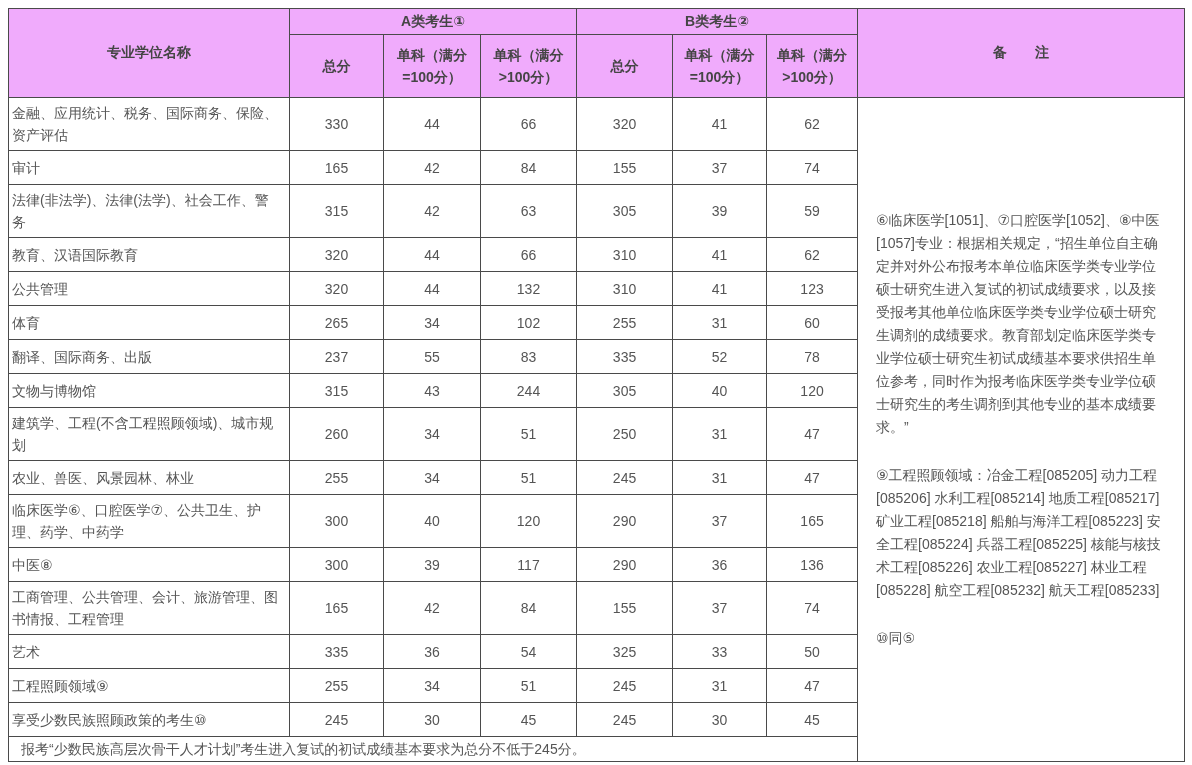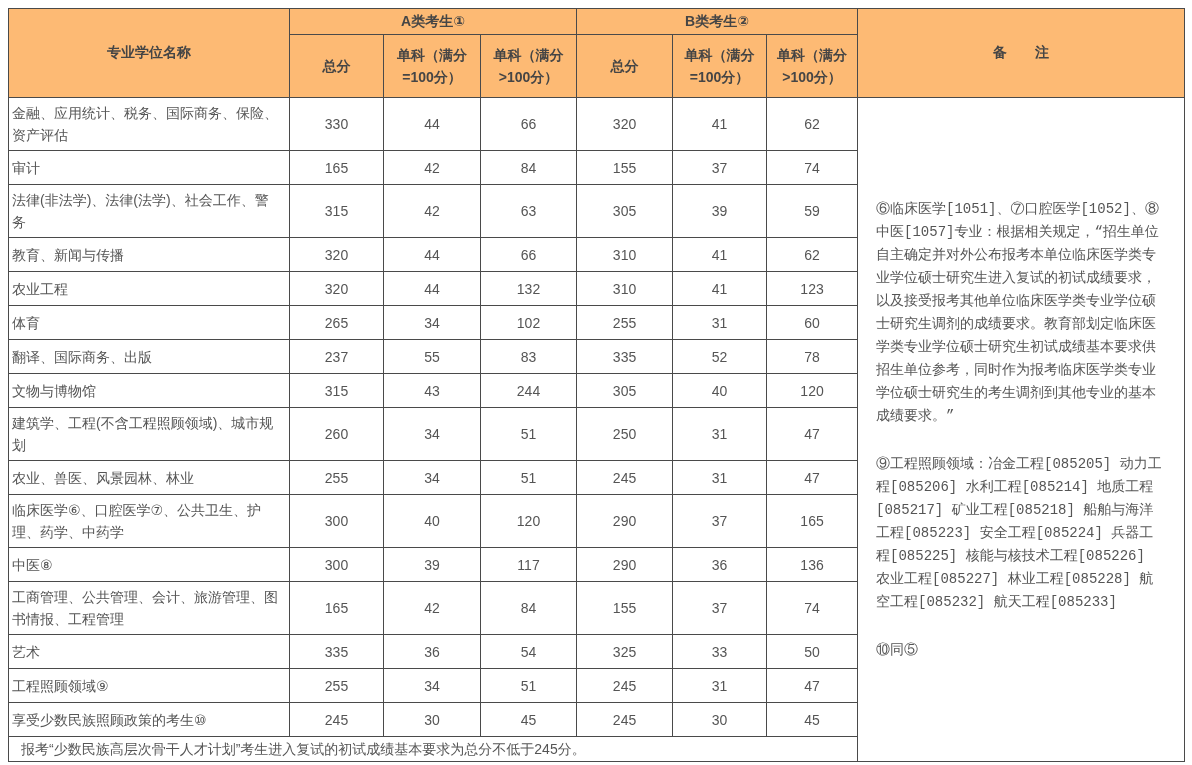--- a/index.html
+++ b/index.html
@@ -19,21 +19,21 @@
     border-collapse: collapse;
     table-layout: fixed;
     width: 1176px;
     font-size: 14px;
   }
   .score-table th, .score-table td {
     border: 1px solid #4a4a4a;
     overflow: hidden;
   }
   .score-table thead th {
-    background: #fdba74;
+    background: #f0abfc;
     font-weight: bold;
     color: #454545;
     text-align: center;
     padding: 2px 4px;
   }
   tr.group-row th { height: 26px; }
   tr.sub-row th {
     height: 63px;
     white-space: pre-line;
     line-height: 22px;
@@ -49,21 +49,21 @@
     text-align: center;
     height: 34px;
     padding: 2px;
   }
   td.remark-cell {
     vertical-align: middle;
     text-align: left;
     padding: 10px 18px;
     line-height: 23px;
   }
-  td.remark-cell p { margin: 25px 0; font-family: Liberation Mono, monospace; }
+  td.remark-cell p { margin: 25px 0; }
   td.footer-cell {
     height: 25px;
     text-align: left;
     padding: 2px 0 2px 12px;
     line-height: 20px;
   }
 </style>
 </head>
 <body>
 
@@ -126,30 +126,30 @@
         <tr>
           <td class="name-cell">法律(非法学)、法律(法学)、社会工作、警务</td>
           <td class="num-cell">315</td>
           <td class="num-cell">42</td>
           <td class="num-cell">63</td>
           <td class="num-cell">305</td>
           <td class="num-cell">39</td>
           <td class="num-cell">59</td>
         </tr>
         <tr>
-          <td class="name-cell">教育、新闻与传播</td>
+          <td class="name-cell">教育、汉语国际教育</td>
           <td class="num-cell">320</td>
           <td class="num-cell">44</td>
           <td class="num-cell">66</td>
           <td class="num-cell">310</td>
           <td class="num-cell">41</td>
           <td class="num-cell">62</td>
         </tr>
         <tr>
-          <td class="name-cell">农业工程</td>
+          <td class="name-cell">公共管理</td>
           <td class="num-cell">320</td>
           <td class="num-cell">44</td>
           <td class="num-cell">132</td>
           <td class="num-cell">310</td>
           <td class="num-cell">41</td>
           <td class="num-cell">123</td>
         </tr>
         <tr>
           <td class="name-cell">体育</td>
           <td class="num-cell">265</td>

